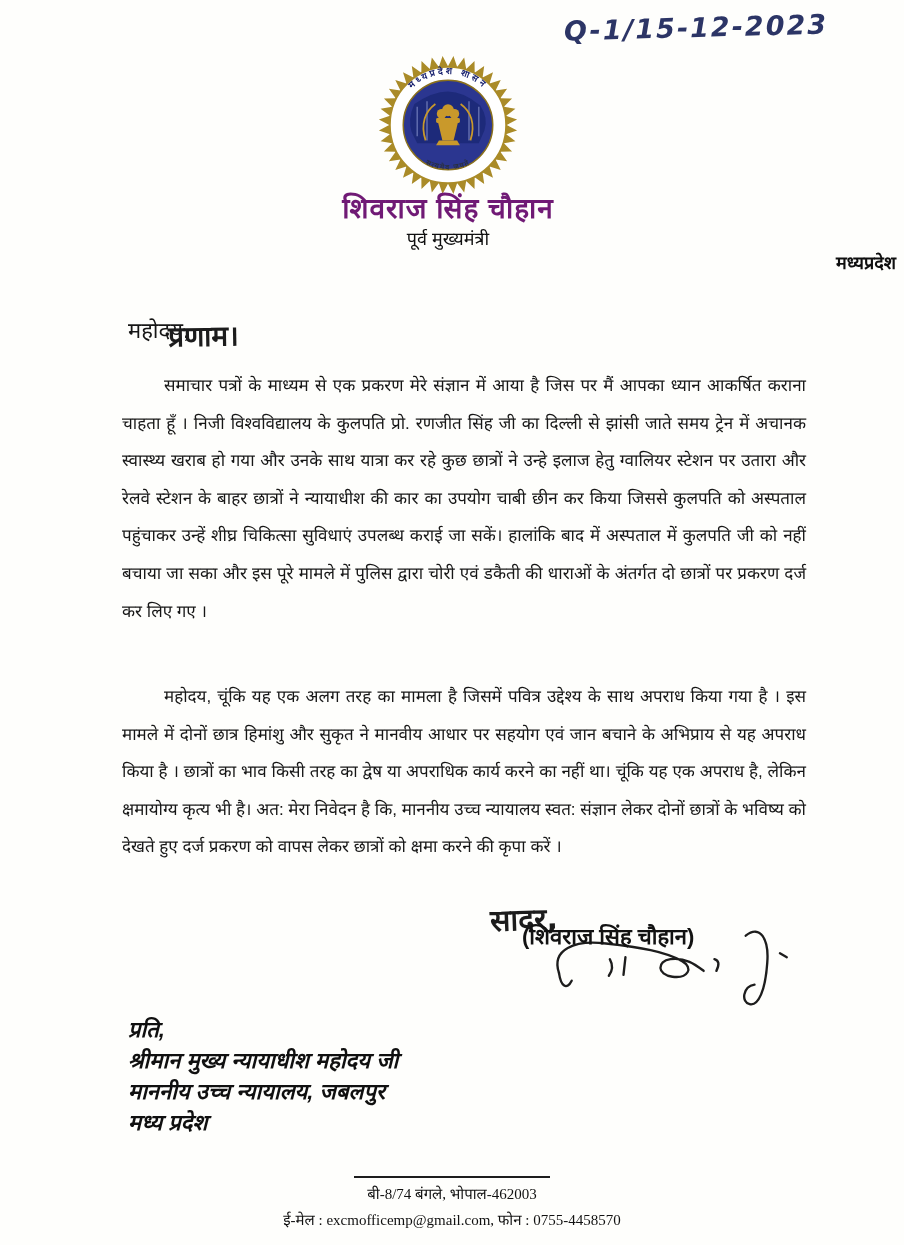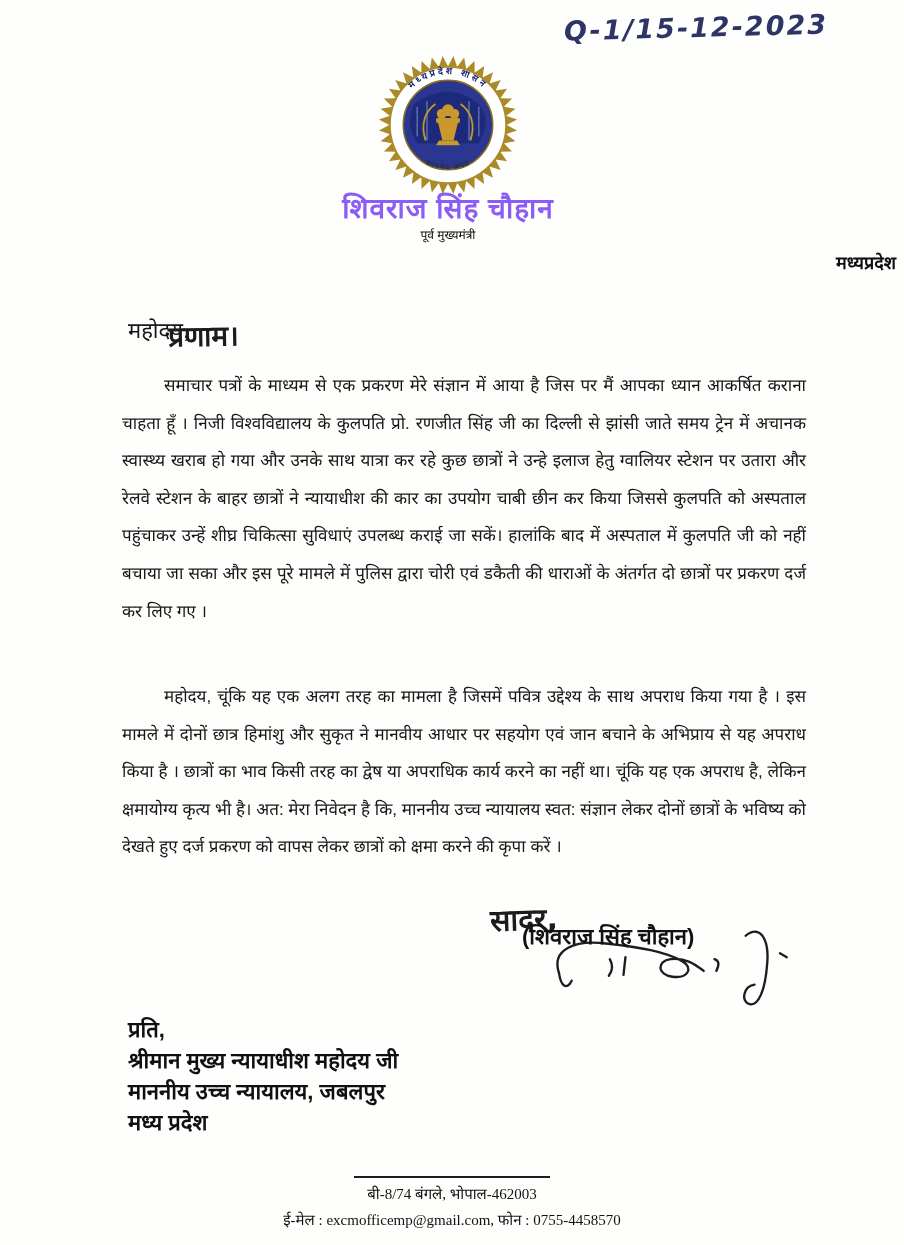--- a/index.html
+++ b/index.html
@@ -18,25 +18,25 @@
     font-family:"DejaVu Sans",sans-serif;
     font-style:italic; font-weight:600;
     font-size:27px; letter-spacing:2px;
     color:#2c3566;
     transform:rotate(-1.5deg);
   }
   .emblem { position:absolute; left:378px; top:55px; width:140px; height:140px; }
   .lh-name {
     position:absolute; left:0; right:8px; top:188px;
     text-align:center; font-size:28px; font-weight:700;
-    color:#8b5cf6; letter-spacing:1px;
+    color:#701a75; letter-spacing:1px;
   }
   .lh-title {
     position:absolute; left:0; right:8px; top:226px;
-    text-align:center; font-size:12px; color:#0f0f0f; font-weight:500;
+    text-align:center; font-size:18px; color:#0f0f0f; font-weight:500;
   }
   .lh-state {
     position:absolute; left:0; right:8px; top:250px;
     text-align:right; font-size:18px; color:#0f0f0f; font-weight:600;
   }
   .salutation { position:absolute; left:128px; top:286px; font-size:22px;margin-top:28px; }
   .handwriting {
     font-family:"DejaVu Sans",sans-serif;
     color:#1c1c1c;
   }
@@ -59,21 +59,21 @@
     transform:rotate(-2deg);
   }
   .signature { position:absolute; left:545px; top:922px; width:245px; height:88px; }
   .signature path { stroke:#1d1d1d; stroke-width:2.4; fill:none; stroke-linecap:round; }
   .signatory {
     position:absolute; left:522px; top:920px;
     font-size:22px; font-weight:600; color:#121212;
   }
   .recipient {
     position:absolute; left:128px; top:1014px;
-    font-size:22px; font-weight:700; line-height:31px; color:#101010;
+    font-size:22px; font-weight:700; line-height:31px; color:#101010;font-style:italic;
   }
   .footer {
     position:absolute; left:0; right:0; top:1176px;
     text-align:center;
     font-family:"Liberation Serif","DejaVu Serif",serif;
     font-size:15px; color:#111; line-height:26px;
   }
   .footer-rule { width:196px; border-top:2.5px solid #1d1d1d; margin:0 auto 3px; }
 </style>
 </head>

